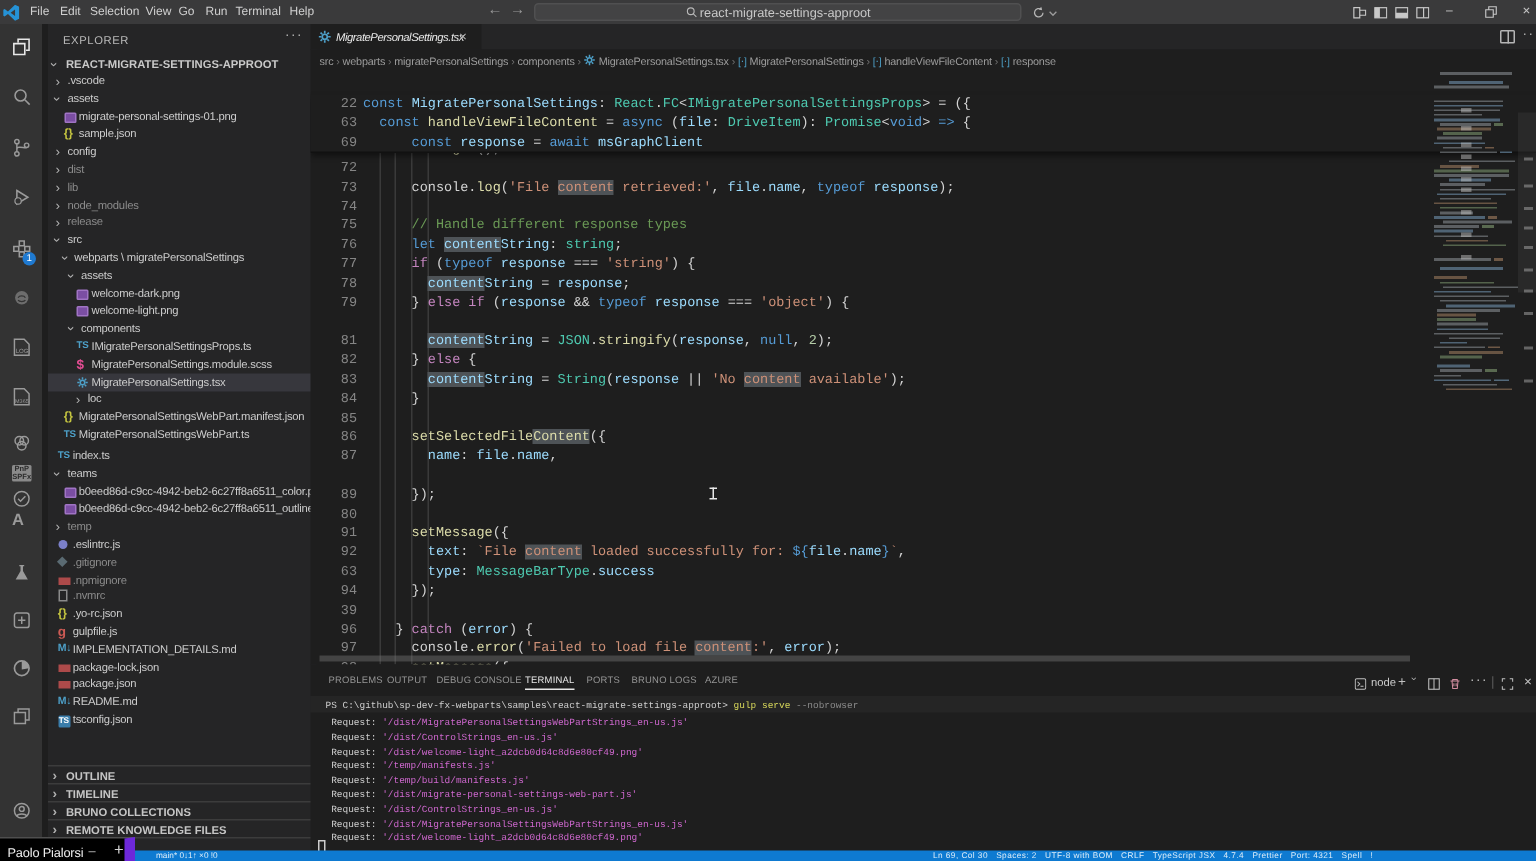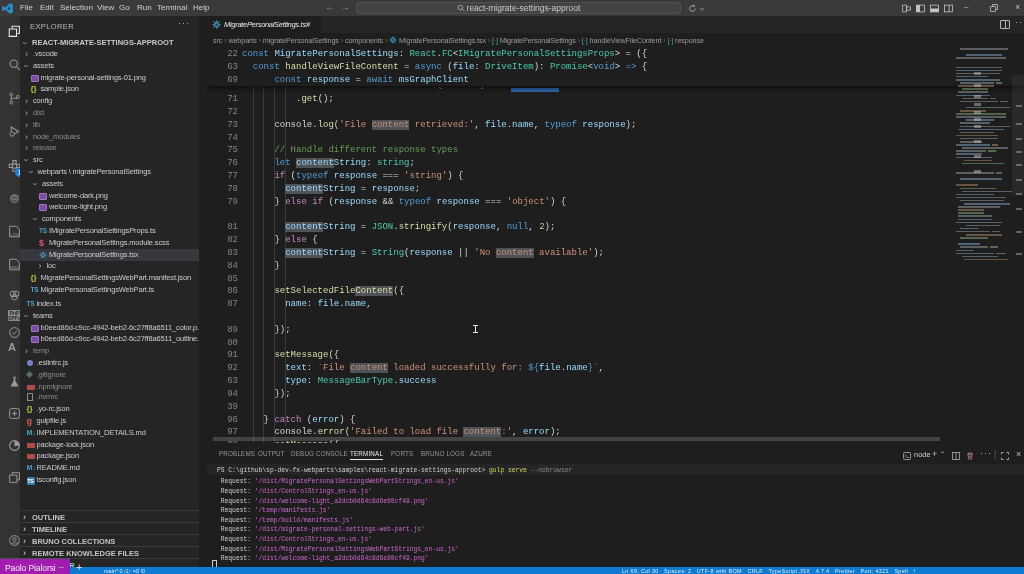--- a/index.html
+++ b/index.html
@@ -6,21 +6,21 @@
 html,body{width:1024px;height:574px;overflow:hidden;background:#1e1e1e;font-family:"Liberation Sans",sans-serif;}
 .abs{position:absolute;}
 #stage{position:relative;width:1024px;height:574px;background:#1e1e1e;overflow:hidden;}
 
 #titlebar{left:0;top:0;width:1024px;height:16px;background:#3a3a3b;}
 .menu{position:absolute;top:3px;font-size:8px;color:#d0d0d0;}
 #cmdbox{position:absolute;left:356px;top:2px;width:325px;height:12px;background:#434344;border:1px solid #505051;border-radius:3px;color:#c9c9c9;font-size:8.5px;line-height:11px;text-align:center;}
 
 #actbar{left:0;top:16px;width:28px;height:558px;background:#333333;}
 
-#sidebar{left:20px;top:16px;width:179px;height:558px;background:#252526;}
+#sidebar{left:32px;top:16px;width:179px;height:558px;background:#252526;}
 .row{position:absolute;left:0;width:179px;height:12px;font-size:7.5px;letter-spacing:-0.15px;color:#cccccc;white-space:nowrap;overflow:hidden;}
 .row span{position:absolute;top:0px;line-height:12px;}
 .chev{color:#b0b0b0;font-size:9px;}
 .dim{color:#8b8b8b;}
 .bsep{color:#6f6f6f;}
 .bsym{color:#4d9fc7;font-size:7px;}
 .sect{position:absolute;left:0;width:179px;border-top:1px solid #3c3c3c;font-size:7.5px;font-weight:bold;color:#c5c5c5;}
 
 #tabbar{left:207px;top:16px;width:817px;height:17px;background:#252526;}
 #tab1{left:207px;top:16px;width:114px;height:17px;background:#1e1e1e;color:#e8e8e8;font-size:7.5px;font-style:italic;letter-spacing:-0.3px;}
@@ -35,21 +35,21 @@
 .hl{background:#4e5357;}
 .ig{position:absolute;width:1px;background:#3a3a3a;}
 
 #panel{left:207px;top:443px;width:817px;height:124px;background:#1e1e1e;}
 .ptab{position:absolute;top:7px;font-size:6.3px;color:#969696;letter-spacing:0.15px;}
 #term{position:absolute;left:10px;top:24px;font-family:"Liberation Mono",monospace;font-size:6.3px;color:#cccccc;white-space:pre;}
 .tl{position:absolute;left:0;white-space:pre;}
 .mg{color:#cf68cf;}
 
 #status{left:0px;top:567px;width:1024px;height:7px;background:#0e7ad1;}
-#paolo{left:0;top:558px;width:70px;height:16px;background:#a21caf;border-top:1px solid #4f4f4f;border-right:1px solid #6d28d9;color:#f0f0f0;font-size:8.5px;letter-spacing:-0.1px;}
+#paolo{left:0;top:558px;width:90px;height:16px;background:#000000;border-top:1px solid #4f4f4f;border-right:7px solid #6d28d9;color:#f0f0f0;font-size:8.5px;letter-spacing:-0.1px;}
 </style>
 </head>
 <body>
 <div id="stage">
   <div class="abs" id="titlebar">
     <svg class="abs" style="left:2px;top:3px" width="11" height="11" viewBox="0 0 100 100">
         <path fill="#2592d6" d="M73 2 30 42 10 27 2 32v36l8 5 20-15 43 40 25-12V14zM73 30v40L46 50z"></path>
       </svg>
     <span class="menu" style="left:20px">File</span>
     <span class="menu" style="left:40px">Edit</span>
@@ -386,21 +386,21 @@
     <div class="cl" style="top:327.0px"><span class="ln">63</span><span class="ct"><span class="w">        </span><span class="v">type</span><span class="w">: </span><span class="t">MessageBarType</span><span class="w">.</span><span class="v">success</span></span></div>
     <div class="cl" style="top:339.9px"><span class="ln">94</span><span class="ct"><span class="w">      });</span></span></div>
     <div class="cl" style="top:352.7px"><span class="ln">39</span><span class="ct"></span></div>
     <div class="cl" style="top:365.5px"><span class="ln">96</span><span class="ct"><span class="w">    } </span><span class="p">catch</span><span class="w"> (</span><span class="v">error</span><span class="w">) {</span></span></div>
     <div class="cl" style="top:378.3px"><span class="ln">97</span><span class="ct"><span class="w">      console.</span><span class="f">error</span><span class="w">(</span><span class="s">'Failed to load file <span class="hl">content</span>:'</span><span class="w">, </span><span class="v">error</span><span class="w">);</span></span></div>
     <div class="cl" style="top:391.1px"><span class="ln">98</span><span class="ct"><span class="w">      </span><span class="f">setMessage</span><span class="w">({</span></span></div>
     <div class="abs" style="left:304px;top:39.5px;width:48px;height:4.5px;background:#2d65a8"></div>
     <div class="abs" style="left:193px;top:39px;width:110px;height:5px;overflow:hidden">
         <span style="position:absolute;top:-7px;left:0;font-family:'Liberation Mono',monospace;font-size:8.9px;color:#ce9178">items/${file.id}/</span>
       </div>
-    <div class="abs" style="left:0;top:0;width:817px;height:39px;background:#1e1e1e;border-bottom:1px solid #111;box-shadow:0 2px 4px rgba(0,0,0,0.45)">
+    <div class="abs" style="left:0;top:15px;width:817px;height:39px;background:#1e1e1e;border-bottom:1px solid #111;box-shadow:0 2px 4px rgba(0,0,0,0.45)">
       <div class="cl" style="top:0px"><span class="ln">22</span><span class="ct"><span class="k">const</span><span class="w"> </span><span class="v">MigratePersonalSettings</span><span class="w">: </span><span class="t">React</span><span class="w">.</span><span class="t">FC</span><span class="w">&lt;</span><span class="t">IMigratePersonalSettingsProps</span><span class="w">&gt; = ({</span></span></div>
       <div class="cl" style="top:13px"><span class="ln">63</span><span class="ct"><span class="w">  </span><span class="k">const</span><span class="w"> </span><span class="f">handleViewFileContent</span><span class="w"> = </span><span class="k">async</span><span class="w"> (</span><span class="v">file</span><span class="w">: </span><span class="t">DriveItem</span><span class="w">): </span><span class="t">Promise</span><span class="w">&lt;</span><span class="k">void</span><span class="w">&gt; </span><span class="k">=&gt;</span><span class="w"> {</span></span></div>
       <div class="cl" style="top:26px"><span class="ln">69</span><span class="ct"><span class="w">      </span><span class="k">const</span><span class="w"> </span><span class="v">response</span><span class="w"> = </span><span class="k">await</span><span class="w"> </span><span class="v">msGraphClient</span></span></div>
     </div>
     <div class="abs" style="left:268px;top:277px;width:1px;height:7px;background:#e8e8e8"></div>
     <div class="abs" style="left:266px;top:276.5px;width:5px;height:1px;background:#e8e8e8"></div>
     <div class="abs" style="left:266px;top:283.5px;width:5px;height:1px;background:#e8e8e8"></div>
     <div class="abs" style="left:6px;top:389px;width:727px;height:4px;background:rgba(121,121,121,0.42)"></div>
     <div class="abs" style="left:749px;top:0;width:52px;height:214px">
       <div class="abs" style="left:4px;top:0.0px;width:48px;height:1.5px;background:#9aa0a6;opacity:0.5"></div>

